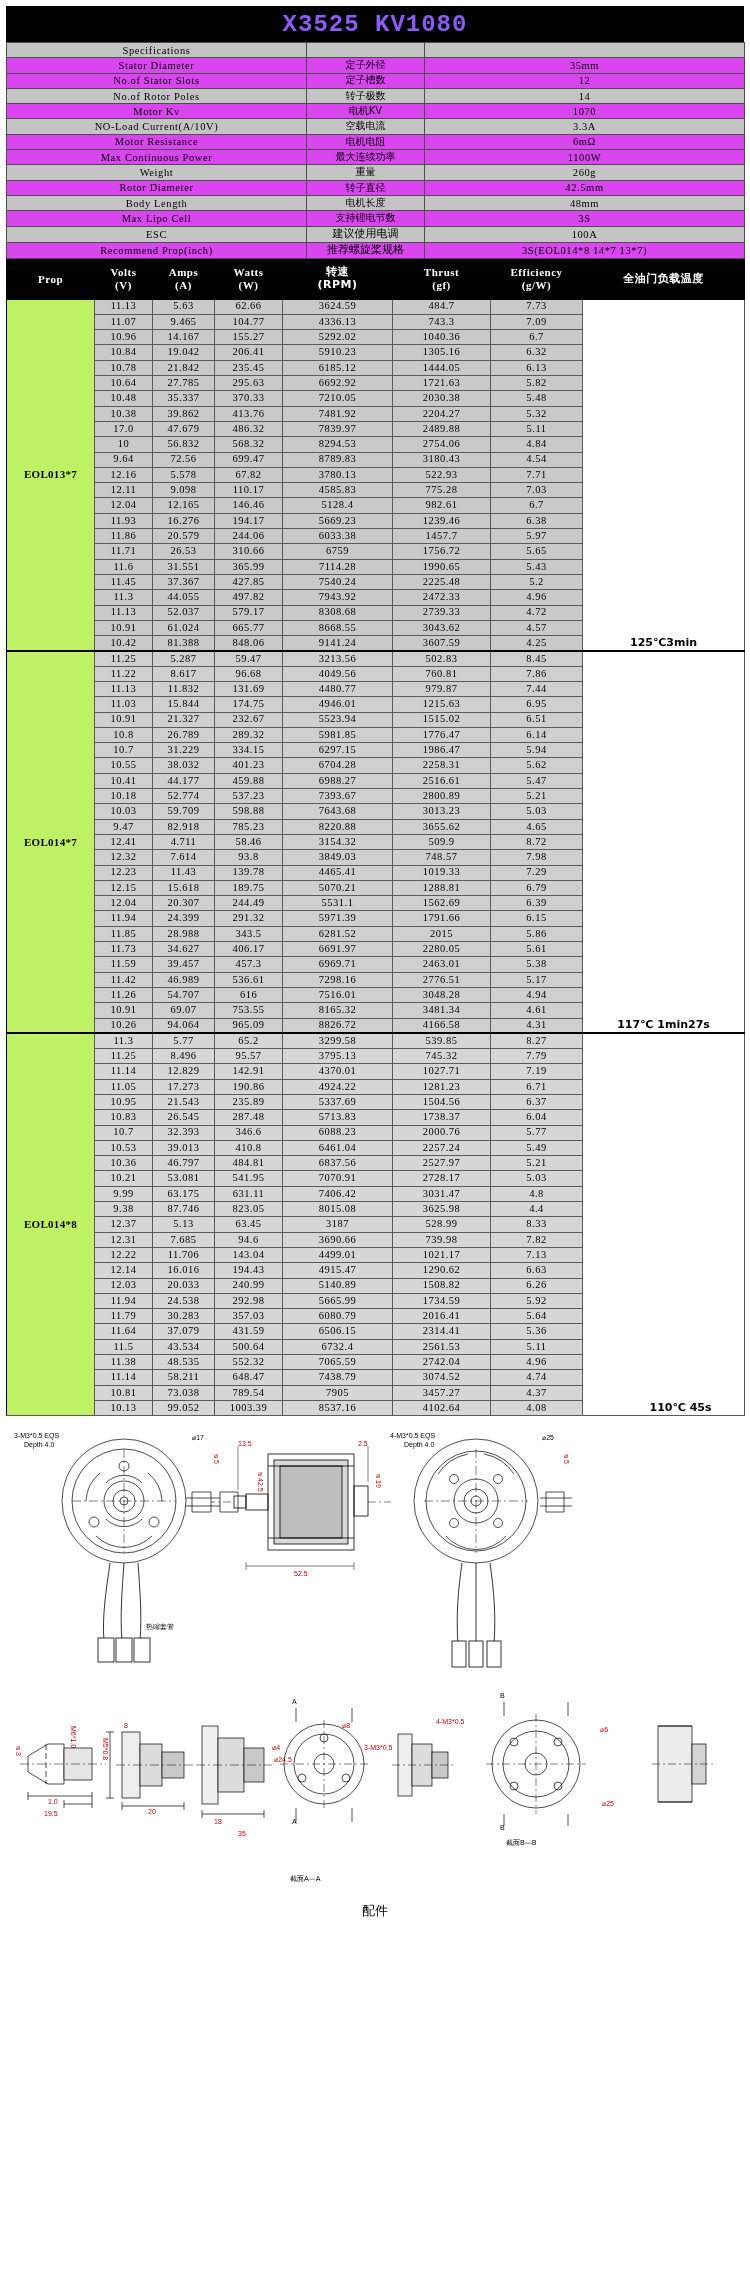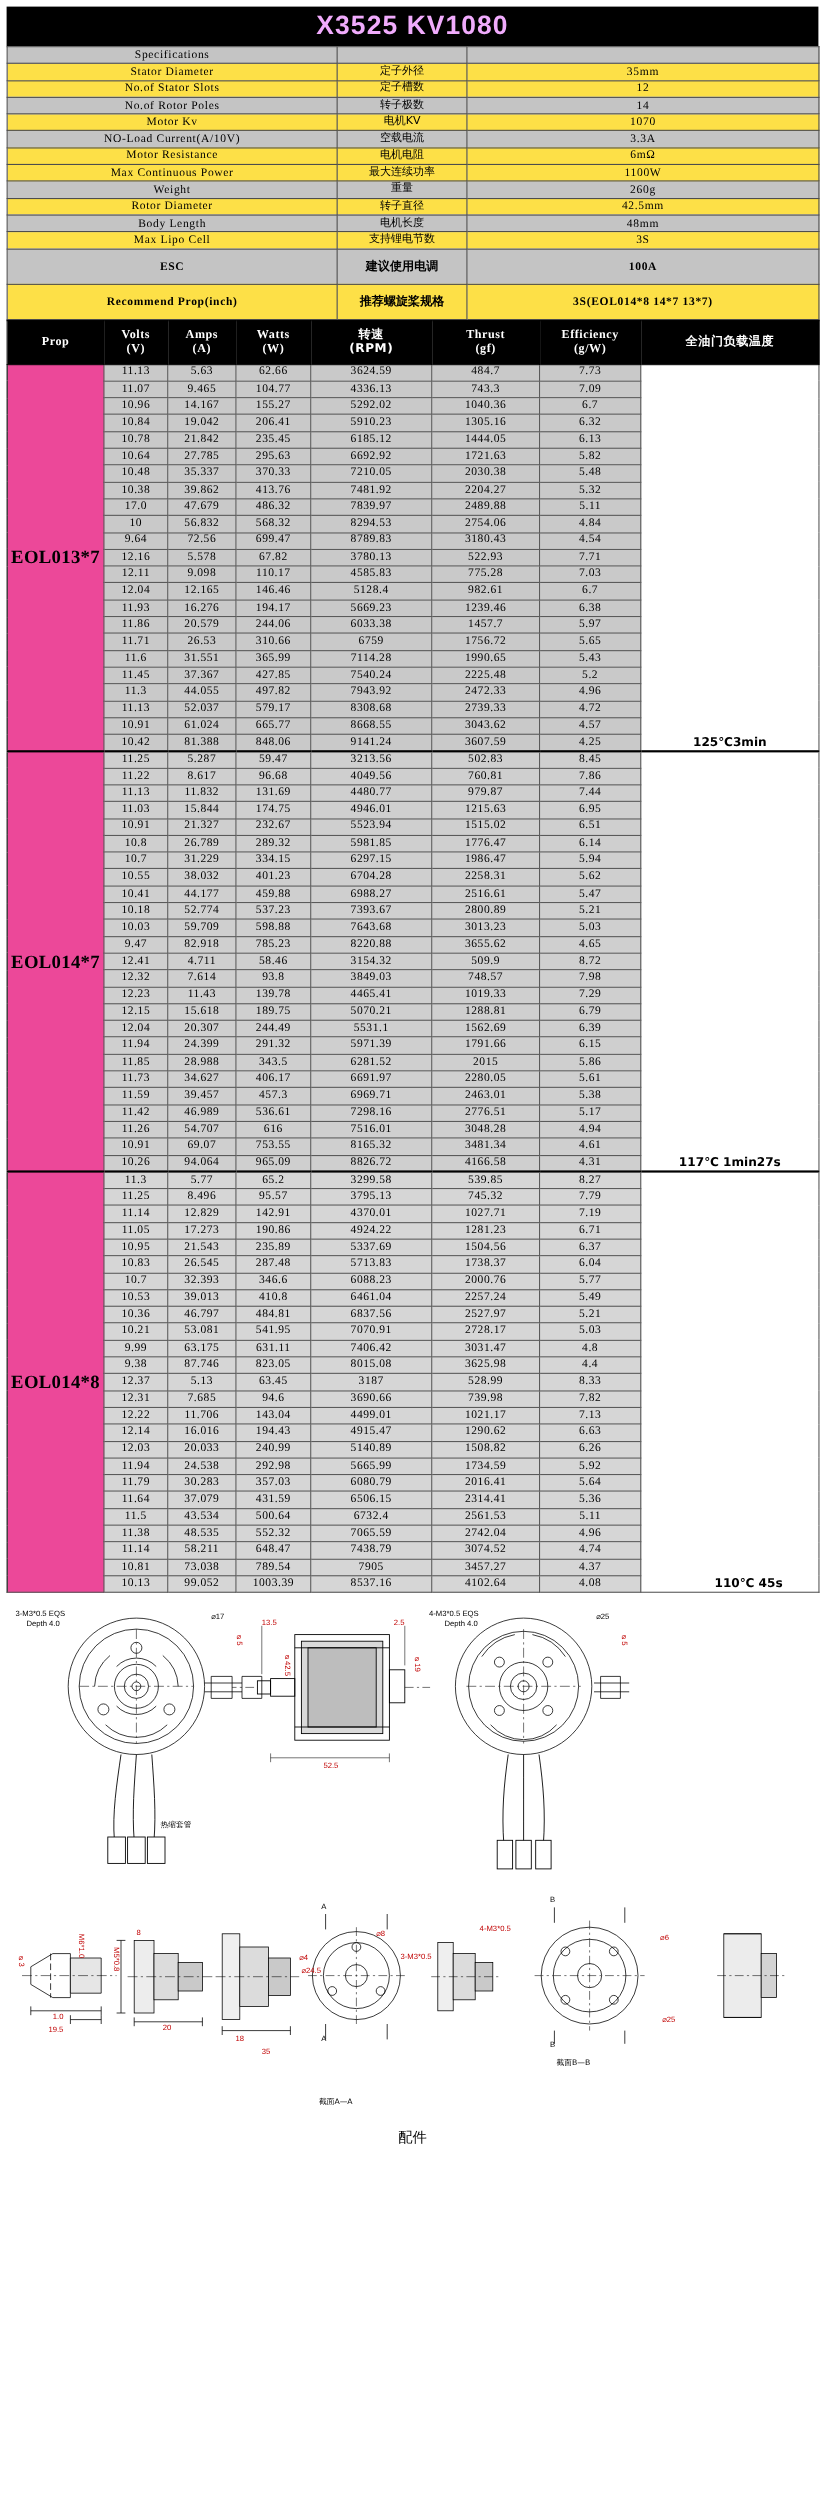--- a/index.html
+++ b/index.html
@@ -12,26 +12,26 @@
     position:relative;
     overflow:hidden;
   }
   .page { width:750px; height:2287px; position:relative; }
 
   
   .title-bar {
     margin:6px 6px 0 6px;
     height:36px;
     background:#000;
-    color:#f0abfc;
+    color:#8b5cf6;
     display:flex; align-items:center; justify-content:center;
     font-size:24px;
     font-weight:bold;
     letter-spacing:1px;
-    font-family:Liberation Sans, sans-serif;
+    font-family:Liberation Mono, monospace;
   }
 
   
   table { border-collapse:collapse; }
   .spec-table {
     margin:0 6px;
     width:738px;
     table-layout:fixed;
   }
   .spec-table td {
@@ -39,25 +39,25 @@
     height:15.3px;
     font-size:10.5px;
     text-align:center;
     vertical-align:middle;
     padding:0 2px;
     line-height:1.05;
     letter-spacing:0.6px;
     white-space:nowrap;
   }
   .spec-table tr.odd td { background:#c4c4c4; }
-  .spec-table tr.even td { background:#fde047; }
+  .spec-table tr.even td { background:#d946ef; }
   .spec-table td.c1 { width:300px; }
   .spec-table td.c2 { width:118px; font-family:"DejaVu Sans", sans-serif; font-size:10px; letter-spacing:0; }
   .spec-table td.c3 { width:320px; }
-  .spec-table tr.tall td { height:32px;font-weight:bold; }
+  .spec-table tr.tall td { height:16px; }
   .spec-table tr.tall td.c2 { font-size:11px; }
 
   
   .data-table {
     margin:0 6px;
     width:738px;
     table-layout:fixed;
   }
   .data-table th {
     background:#000; color:#fff;
@@ -76,22 +76,22 @@
     font-size:10.5px;
     text-align:center;
     vertical-align:middle;
     line-height:1;
     letter-spacing:0.5px;
     white-space:nowrap;
   }
   .data-table td.prop {
     border-left:1px solid #000;
     border-right:1px solid #5a5a5a;
-    background:#ec4899;
-    font-size:17px;
+    background:#bef264;
+    font-size:11px;
     font-weight:bold;
     letter-spacing:0.3px;
   }
   .data-table td.temp {
     background:#fff;
     font-size:11px;
     font-weight:bold;
     font-family:"DejaVu Sans", sans-serif;
     letter-spacing:0;
   }

